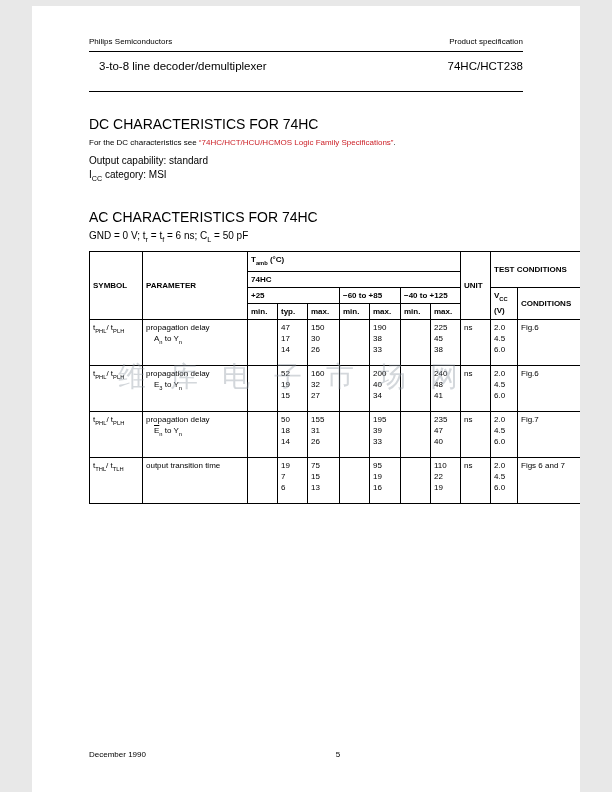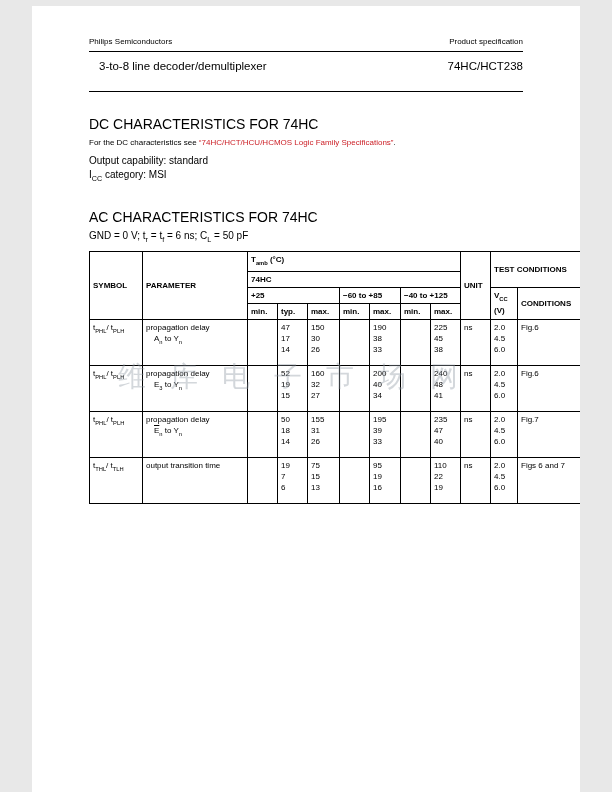--- a/index.html
+++ b/index.html
@@ -241,14 +241,18 @@
 4.5
 6.0</td>
           <td>Figs 6 and 7</td>
         </tr>
       </tbody>
     </table>
   </div>
 
   <div class="watermark">维库电子市场网</div>
 
+  <div class="footer">
+    <span>December 1990</span>
+    <span class="footer-page">5</span>
+  </div>
 
 </div>
 
 </body></html>

